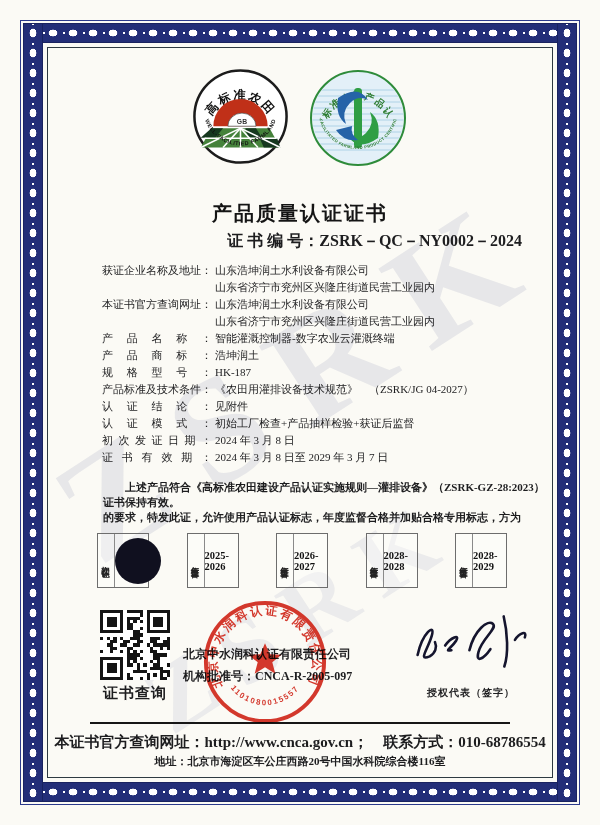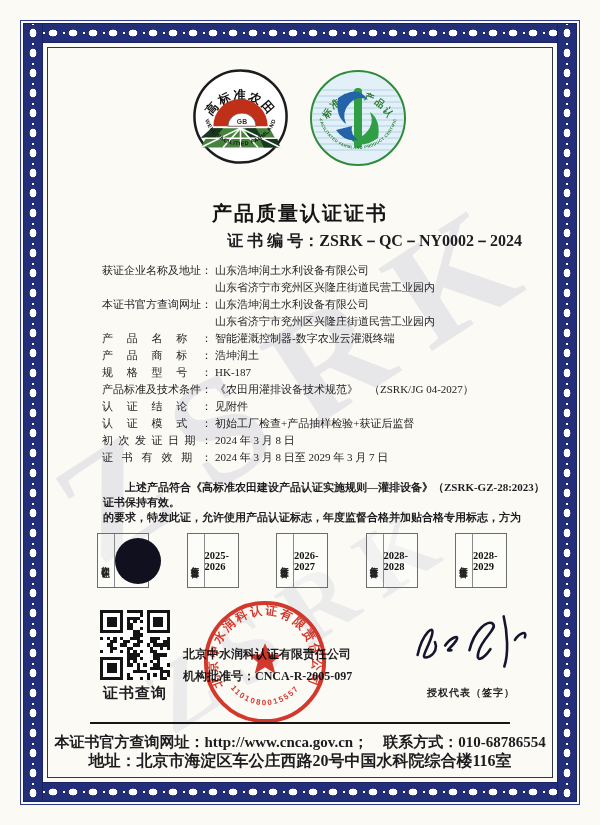--- a/index.html
+++ b/index.html
@@ -55,21 +55,21 @@
   .qr{position:absolute;left:50px;top:2px;width:70px;height:70px;}
   .qr-caption{position:absolute;left:50px;top:76px;width:70px;text-align:center;
               font-size:15px;font-weight:700;letter-spacing:1px;}
   .issuer1{position:absolute;left:133px;top:38px;font-size:12px;font-weight:600;white-space:nowrap;}
   .issuer2{position:absolute;left:133px;top:60px;font-size:12px;font-weight:700;white-space:nowrap;}
   .seal{position:absolute;left:151px;top:-10px;width:128px;height:128px;mix-blend-mode:multiply;opacity:.93;}
   .sig{position:absolute;left:357px;top:4px;width:135px;height:60px;transform:rotate(-3deg);}
   .sig-label{position:absolute;left:377px;top:78px;font-size:10px;font-weight:700;letter-spacing:1px;}
   .divider{margin:2px 40px 0 40px;border-top:2px solid #161616;}
   .footer1{margin-top:10px;text-align:center;font-size:15px;font-weight:700;line-height:16px;white-space:nowrap;}
-  .footer2{margin-top:3px;text-align:center;font-size:16px;font-weight:700;line-height:16px;white-space:nowrap;}
+  .footer2{margin-top:3px;text-align:center;font-size:11px;font-weight:700;line-height:16px;white-space:nowrap;}
 </style>
 </head>
 <body>
 
 <div class="page">
 
   <div class="outer-line"></div>
   <div class="band h t"></div>
   <div class="band h b"></div>
   <div class="band v l"></div>

